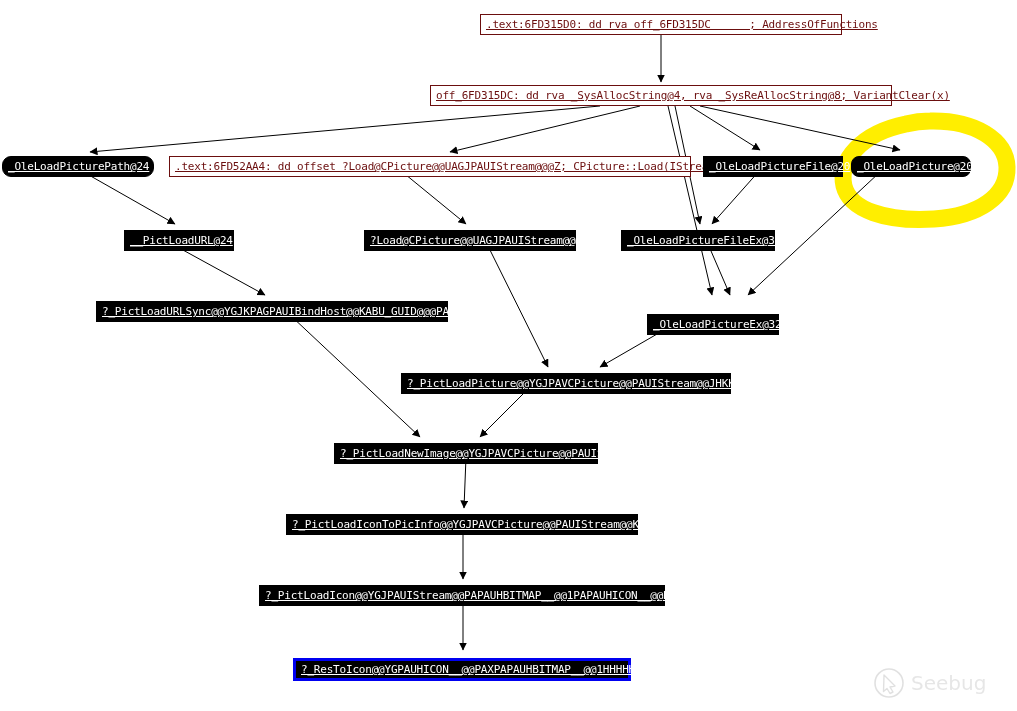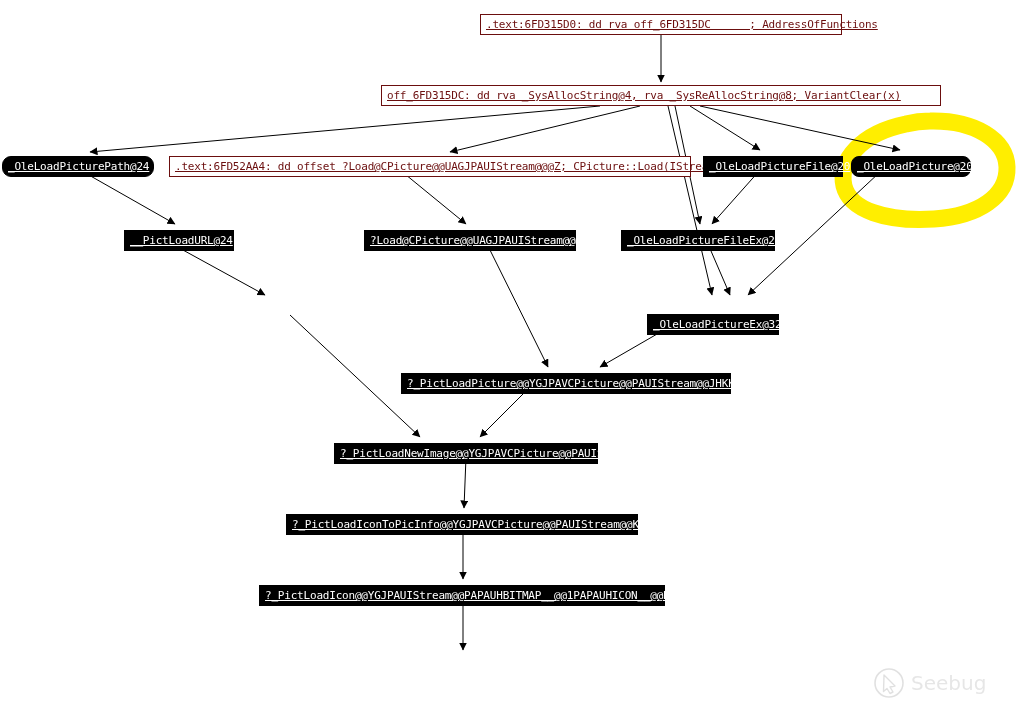--- a/index.html
+++ b/index.html
@@ -110,47 +110,49 @@
       <path d="M 530 387 L 480 437"></path>
 
       <path d="M 466 457 L 464 508"></path>
       <path d="M 463 528 L 463 579"></path>
       <path d="M 463 599 L 463 650"></path>
     </g>
   </svg>
 
   <div class="node white" style="left:661px; top:14px; width:362px;">.text:6FD315D0: dd rva off_6FD315DC      ; AddressOfFunctions</div>
 
-  <div class="node white" style="left:661px; top:85px; width:560px;">off_6FD315DC: dd rva _SysAllocString@4, rva _SysReAllocString@8; VariantClear(x)</div>
+  <div class="node white" style="left:661px; top:85px; width:462px;">off_6FD315DC: dd rva _SysAllocString@4, rva _SysReAllocString@8; VariantClear(x)</div>
 
   <div class="node" style="left:78px; top:156px; width:152px;border-radius:9px;">_OleLoadPicturePath@24</div>
 
   <div class="node white" style="left:430px; top:156px; width:522px;">.text:6FD52AA4: dd offset ?Load@CPicture@@UAGJPAUIStream@@@Z; CPicture::Load(IStream *)</div>
 
   <div class="node" style="left:773px; top:156px; width:140px;">_OleLoadPictureFile@20</div>
 
   <div class="node" style="left:911px; top:156px; width:120px;border-radius:8px;">_OleLoadPicture@20</div>
 
   <div class="node" style="left:179px; top:230px; width:110px;">__PictLoadURL@24</div>
 
   <div class="node" style="left:470px; top:230px; width:212px;">?Load@CPicture@@UAGJPAUIStream@@@Z</div>
 
-  <div class="node" style="left:698px; top:230px; width:154px;">_OleLoadPictureFileEx@26</div>
+  <div class="node" style="left:698px; top:230px; width:154px;">_OleLoadPictureFileEx@32</div>
 
+  <div class="node" style="left:272px; top:301px; width:352px;">?_PictLoadURLSync@@YGJKPAGPAUIBindHost@@KABU_GUID@@@PAPAX@Z</div>
 
   <div class="node" style="left:713px; top:314px; width:132px;">_OleLoadPictureEx@32</div>
 
   <div class="node" style="left:566px; top:373px; width:330px;">?_PictLoadPicture@@YGJPAVCPicture@@PAUIStream@@JHKKK@Z</div>
 
   <div class="node" style="left:466px; top:443px; width:264px;">?_PictLoadNewImage@@YGJPAVCPicture@@PAUIStream@@JHKKK@Z</div>
 
   <div class="node" style="left:462px; top:514px; width:352px;">?_PictLoadIconToPicInfo@@YGJPAVCPicture@@PAUIStream@@KKK@Z</div>
 
   <div class="node" style="left:462px; top:585px; width:406px;">?_PictLoadIcon@@YGJPAUIStream@@PAPAUHBITMAP__@@1PAPAUHICON__@@KKK@Z</div>
 
+  <div class="node blue" style="left:462px; top:658px; width:338px;">?_ResToIcon@@YGPAUHICON__@@PAXPAPAUHBITMAP__@@1HHHHH@Z</div>
 
   <svg id="watermark" viewBox="0 0 132 40">
     <g fill="none" stroke="#c8c8c8" stroke-width="1.6">
       <circle cx="18" cy="20" r="14"></circle>
     </g>
     <path d="M 13 12 L 24 23 L 19 24 L 22 29 L 19 30.5 L 16 25.5 L 12.5 28.5 Z" fill="#ffffff" stroke="#c8c8c8" stroke-width="1.4" stroke-linejoin="round"></path>
     <text x="40" y="27" font-family="'DejaVu Sans','Liberation Sans',sans-serif" font-size="20" fill="#d2d2d2">Seebug</text>
   </svg>
 
 </div>

